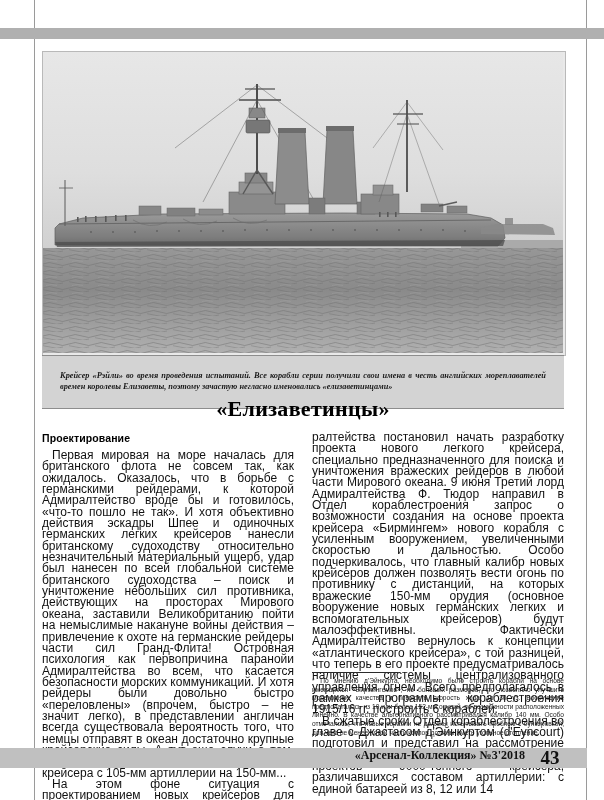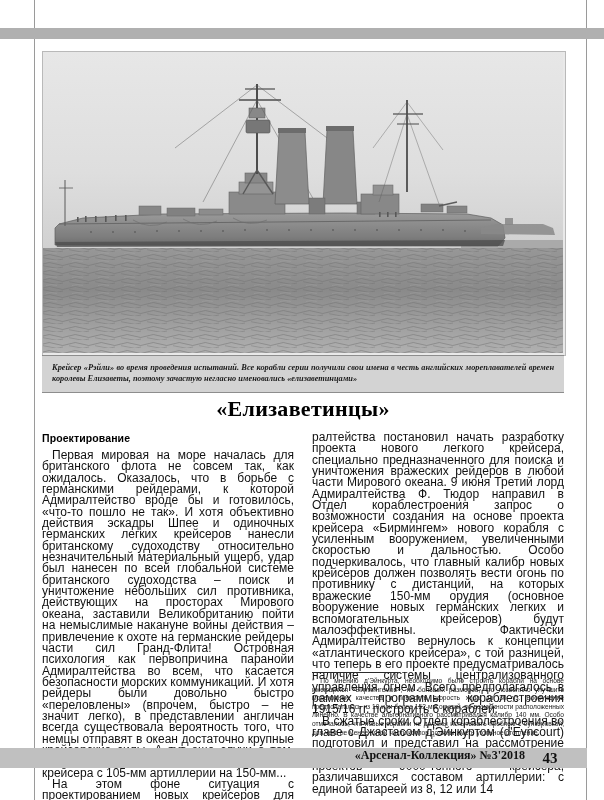--- a/index.html
+++ b/index.html
@@ -78,21 +78,21 @@
     position: absolute;
     left: 42px; top: 355px;
     width: 522px;
     box-sizing: border-box;
     background: #d3d3d3;
     border-top: 1px solid #8d8d8d;
     border-bottom: 1px solid #8d8d8d;
     padding: 3px 6px 4px 6px;
   }
   .caption-box p {
-    margin: 4px;
+    margin: 12px;
     font-size: 8.3px;
     line-height: 10.6px;
     font-style: italic;
     font-weight: bold;
     color: #1a1a1a;
     text-align: justify;
     font-family: "Liberation Serif", serif;
   }
 
   
@@ -176,21 +176,21 @@
     color: #111;
     font-family: "Liberation Serif", serif;
   }
   .footer-page {
     position: absolute;
     left: 530px; top: 748px;
     width: 40px; height: 20px;
     display: flex;
     align-items: center;
     justify-content: center;
-    font-size: 15px;
+    font-size: 19px;
     font-weight: bold;
     color: #111;
     font-family: "Liberation Serif", serif;
   }
 </style>
 </head>
 <body>
 
 <div class="page">
 

